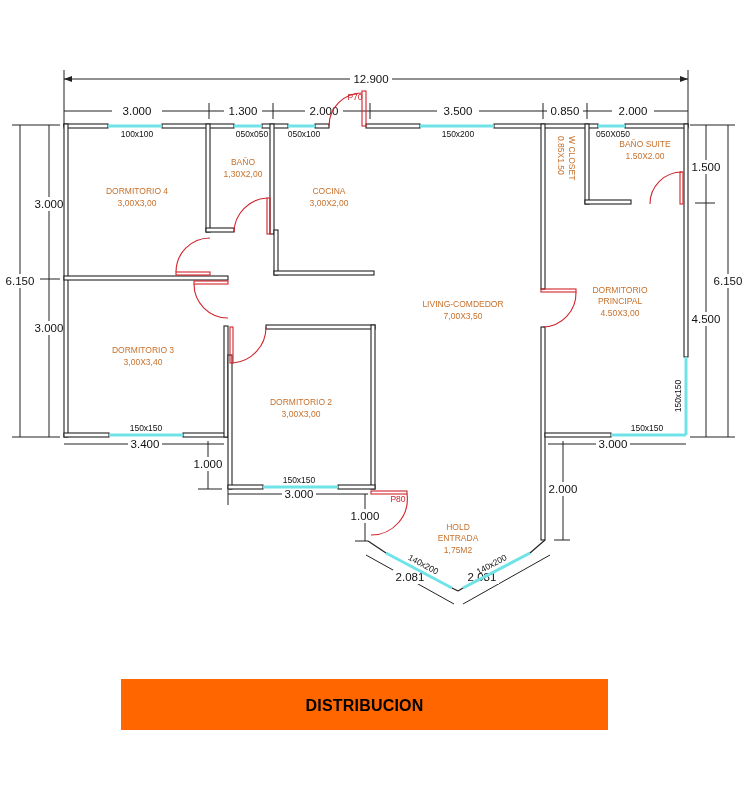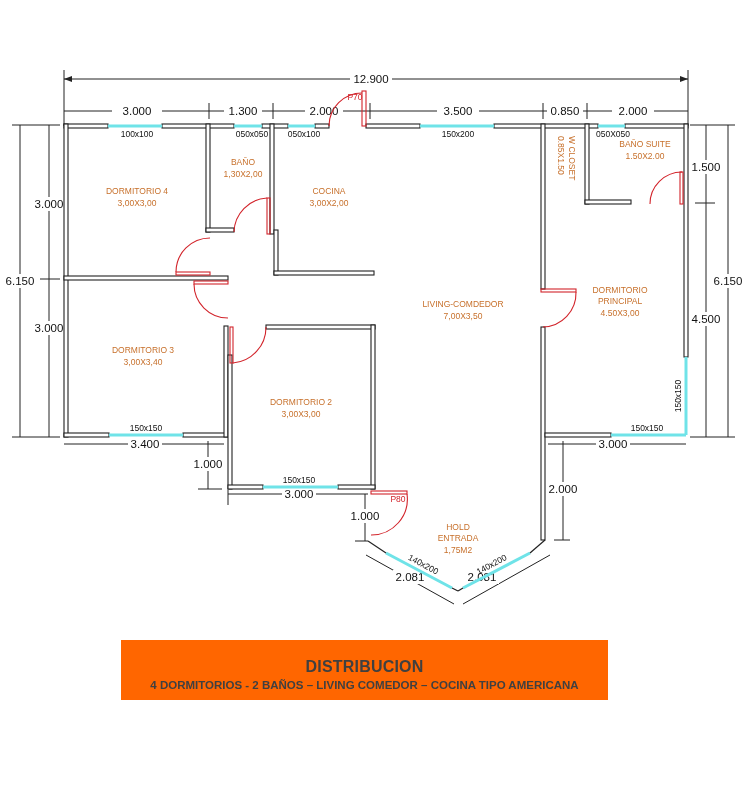--- a/index.html
+++ b/index.html
@@ -7,21 +7,21 @@
   svg#plan{position:absolute;left:0;top:0;}
   .wall{fill:none;stroke:#222;stroke-width:1.2;}
   .wallfill{fill:#fff;stroke:#222;stroke-width:1.1;}
   .win{stroke:#6fe3e8;stroke-width:3;}
   .door{fill:none;stroke:#d2232a;stroke-width:1.1;}
   .dim{stroke:#222;stroke-width:1;fill:none;}
   .dimtxt{font-size:11.5px;fill:#111;font-family:"Liberation Sans",sans-serif;}
   .wlbl{font-size:8.5px;fill:#111;font-family:"Liberation Sans",sans-serif;}
   .room{font-size:8.5px;fill:#c7702b;font-family:"Liberation Sans",sans-serif;}
   .dtag{font-size:8.5px;fill:#d2232a;font-family:"Liberation Sans",sans-serif;}
-  .banner{position:absolute;left:121px;top:640px;width:487px;height:60px;background:#ff6600;color:#404040;text-align:center;font-family:"Liberation Sans",sans-serif;font-weight:bold;}
+  .banner{position:absolute;left:121px;top:679px;width:487px;height:51px;background:#ff6600;color:#000000;text-align:center;font-family:"Liberation Sans",sans-serif;font-weight:bold;}
   .banner .t1{font-size:16px;margin-top:18px;letter-spacing:0.2px;}
   .banner .t2{font-size:11.5px;margin-top:3px;}
 </style>
 </head>
 <body>
 
 <svg id="plan" width="747" height="650" viewBox="0 0 747 650">
   <defs>
     <marker id="arr" markerWidth="8" markerHeight="6" refX="8" refY="3" orient="auto-start-reverse">
       <path d="M0,0 L8,3 L0,6 Z" fill="#222"></path>
@@ -256,14 +256,13 @@
     <text class="room" x="301" y="405" text-anchor="middle">DORMITORIO 2</text>
     <text class="room" x="301" y="417" text-anchor="middle">3,00X3,00</text>
     <text class="room" x="458" y="530" text-anchor="middle">HOLD</text>
     <text class="room" x="458" y="541" text-anchor="middle">ENTRADA</text>
     <text class="room" x="458" y="553" text-anchor="middle">1,75M2</text>
   </g>
 </svg>
 
 <div class="banner">
   <div class="t1">DISTRIBUCION</div>
-  <div class="t2">4 DORMITORIOS  - 2 BAÑOS  – LIVING COMEDOR – COCINA TIPO AMERICANA</div>
 </div>
 
 </body></html>

